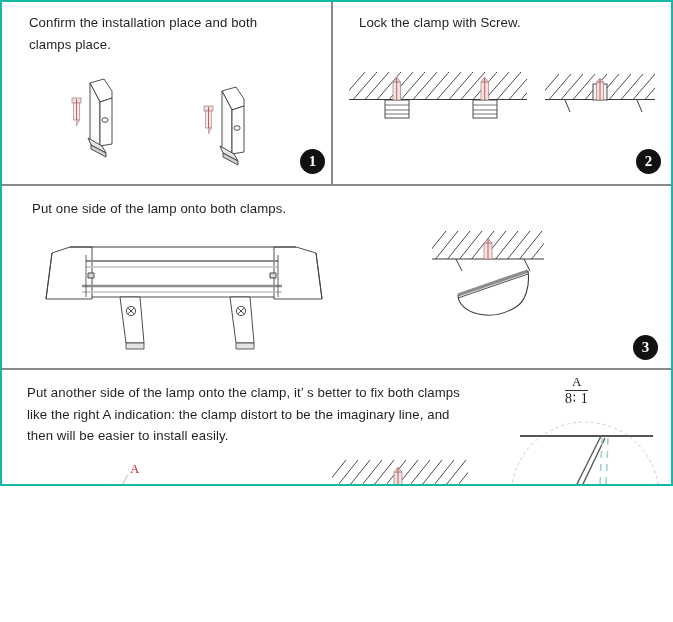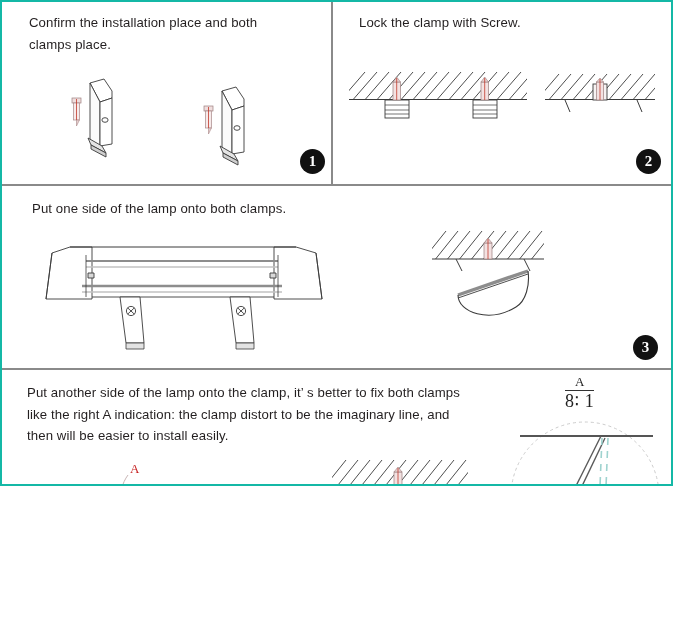--- a/index.html
+++ b/index.html
@@ -67,21 +67,21 @@
     text-align: center;
     line-height: 1.05;
   }
   .scale-note .num {
     font-size: 13px;
     display: block;
     padding: 0 6px 1px 6px;
     border-bottom: 1px solid #333333;
   }
   .scale-note .den {
-    font-size: 18px;
+    font-size: 14px;
     display: block;
     padding-top: 1px;
     letter-spacing: 0.5px;
   }
 
   svg { display: block; overflow: visible; }
   .art { position: absolute; }
 </style>
 </head>
 <body>

